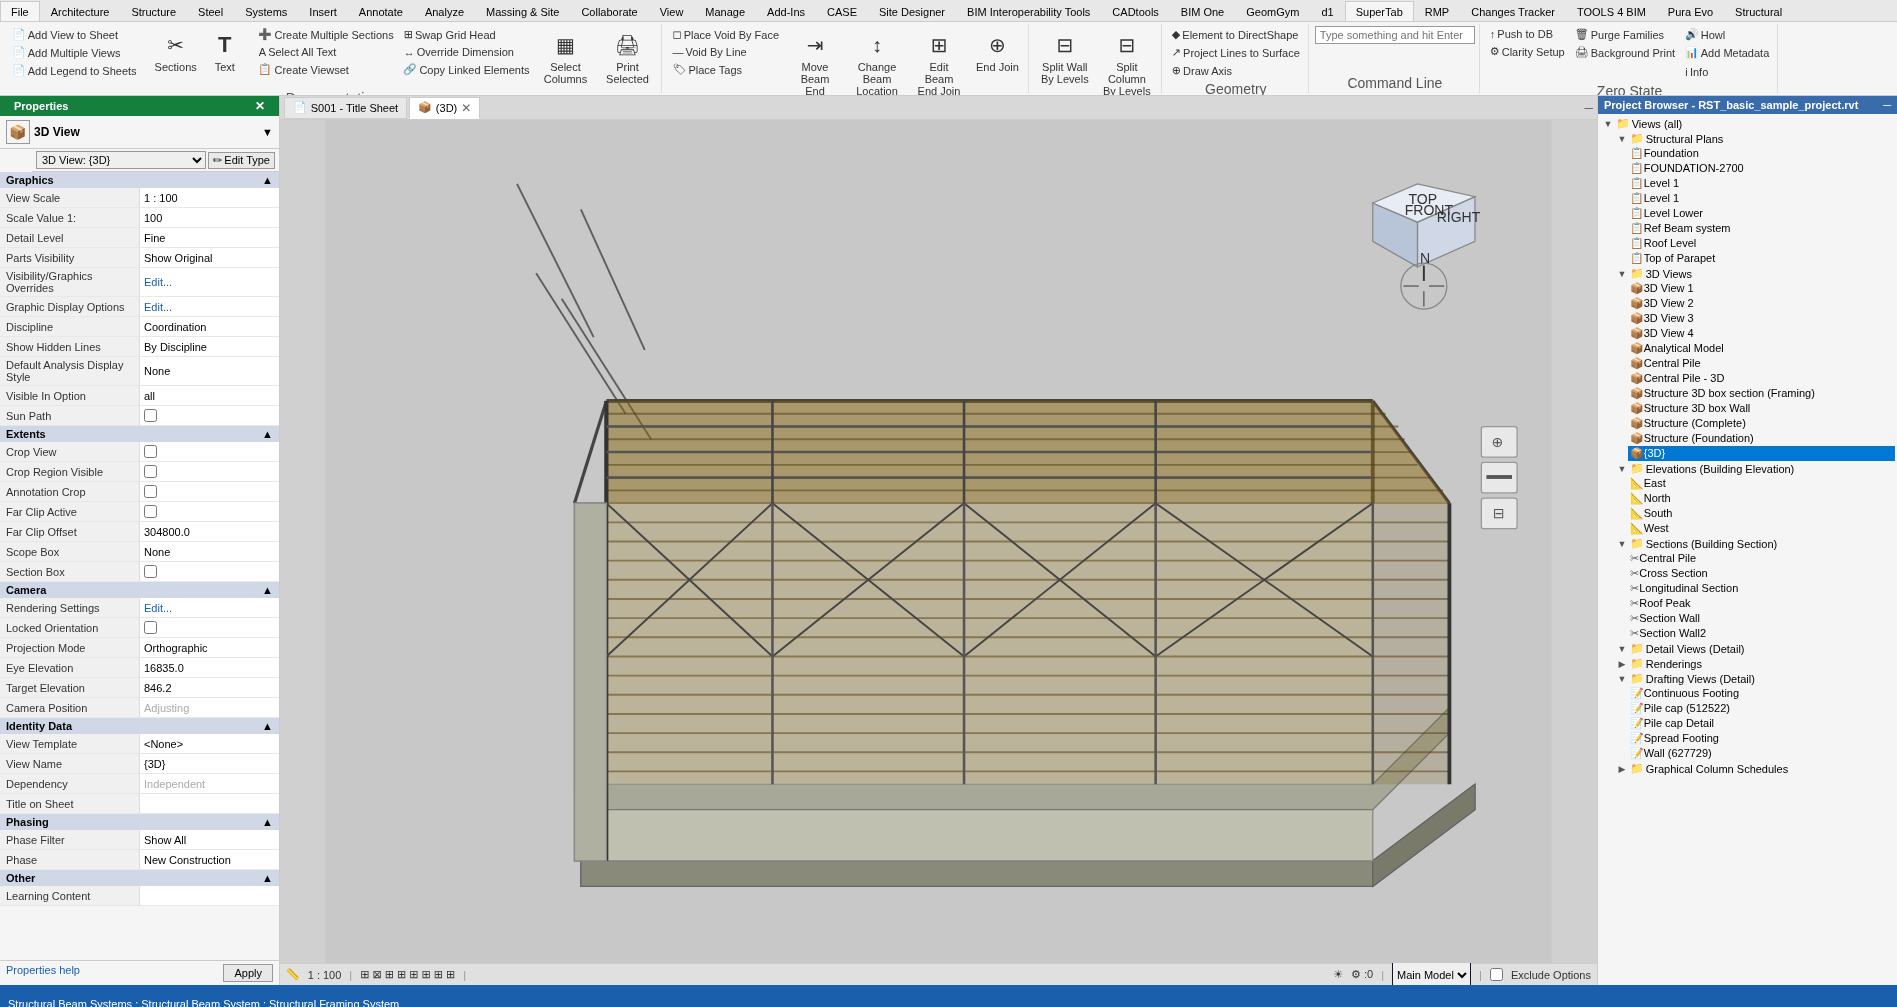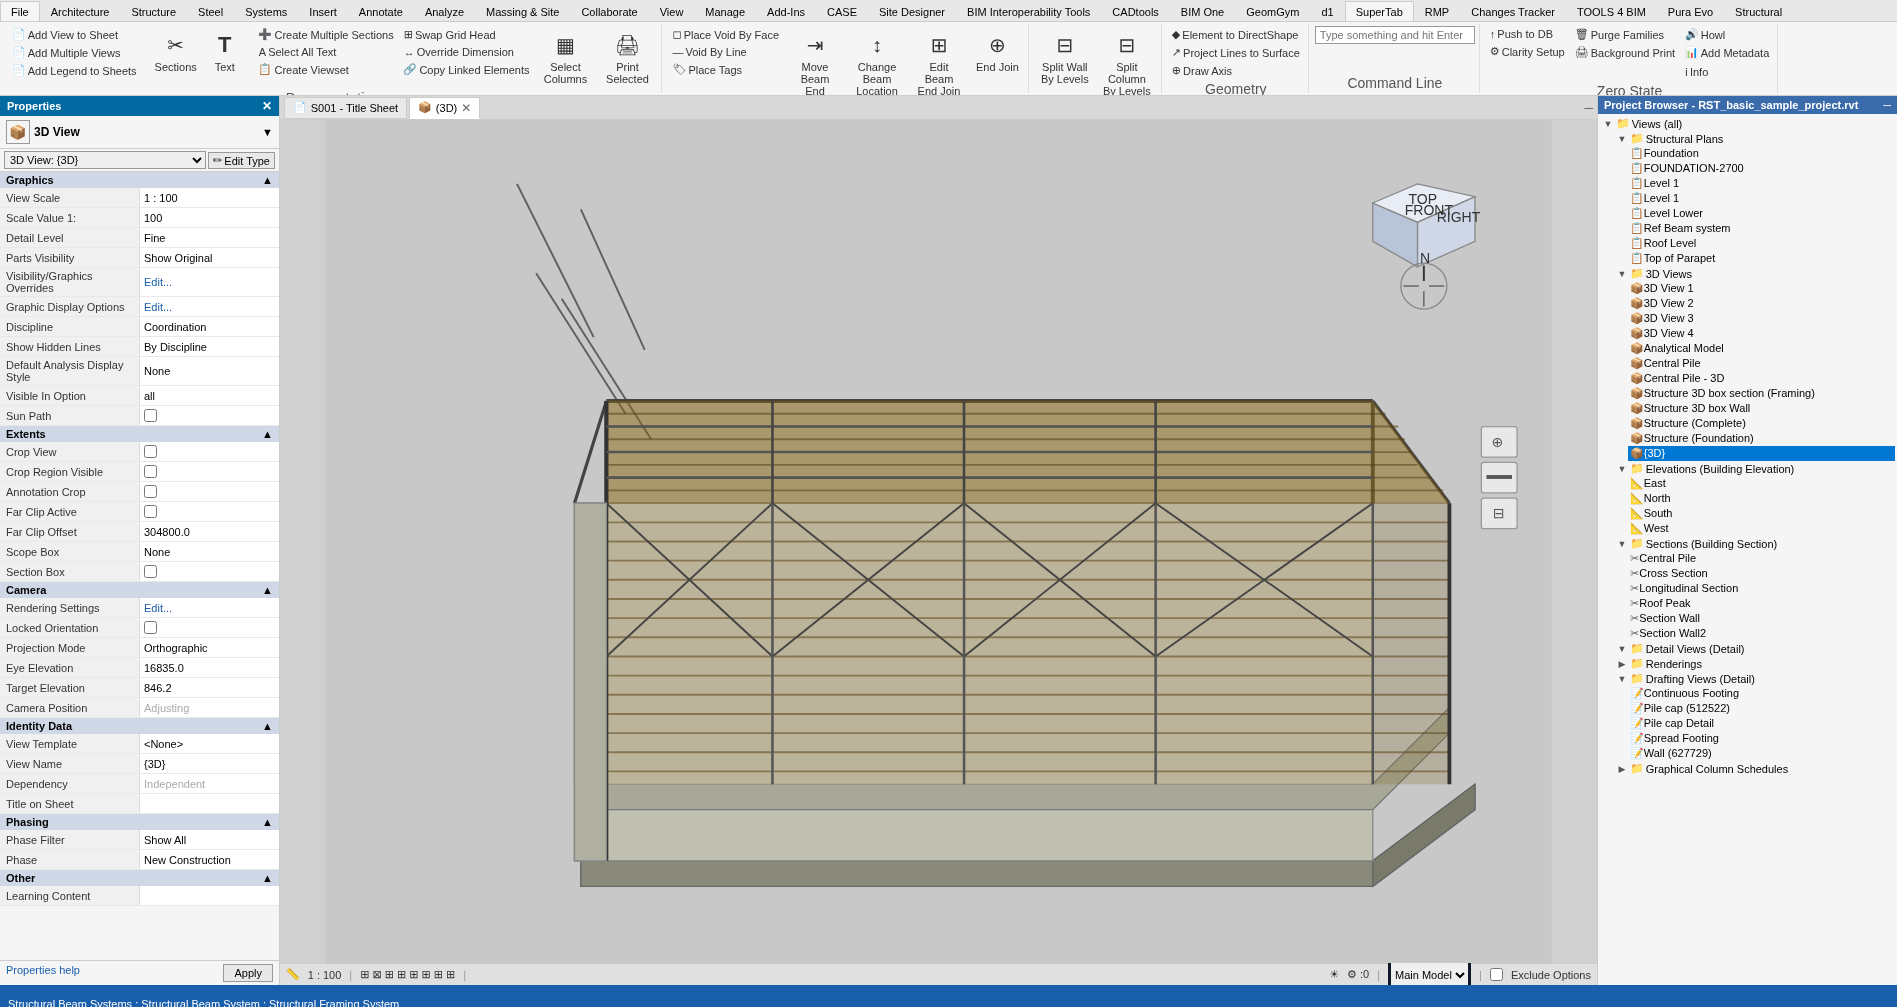--- a/index.html
+++ b/index.html
@@ -18,26 +18,26 @@
     .ribbon-btn .icon { width: 32px; height: 32px; display: flex; align-items: center; justify-content: center; font-size: 20px; }
     .ribbon-btn-small { display: flex; flex-direction: row; align-items: center; padding: 1px 3px; cursor: pointer; border: 1px solid transparent; border-radius: 2px; font-size: 10px; color: #333; white-space: nowrap; gap: 2px; }
     .ribbon-col { display: flex; flex-direction: column; gap: 1px; }
     .separator { width: 1px; background: #ccc; margin: 2px; }
 
     
     .main-area { display: flex; height: calc(1007px - 96px - 22px); }
 
     
     .properties-panel { width: 280px; background: #f5f5f5; border-right: 1px solid #ccc; display: flex; flex-direction: column; overflow: hidden; }
-    .panel-header { background: #0369a1; color: white; padding: 3px 7px; display: flex; justify-content: space-between; align-items: center; font-size: 11px; font-weight: bold; }
+    .panel-header { background: #15803d; color: white; padding: 3px 14px; display: flex; justify-content: space-between; align-items: center; font-size: 11px; font-weight: bold; }
     .panel-close { cursor: pointer; color: white; font-size: 12px; }
     .panel-type-header { display: flex; align-items: center; padding: 4px 6px; border-bottom: 1px solid #ccc; gap: 4px; }
     .panel-type-icon { width: 24px; height: 24px; border: 1px solid #999; display: flex; align-items: center; justify-content: center; font-size: 14px; }
     .panel-type-label { font-size: 12px; font-weight: bold; flex: 1; }
-    .panel-selector { display: flex; align-items: flex-end; gap: 2px; padding: 2px 4px; border-bottom: 1px solid #ccc; }
+    .panel-selector { display: flex; align-items: center; gap: 2px; padding: 2px 4px; border-bottom: 1px solid #ccc; margin-left: 32px; }
     .panel-selector select { flex: 1; font-size: 11px; border: 1px solid #999; padding: 1px; }
     .edit-type-btn { font-size: 10px; padding: 1px 4px; border: 1px solid #999; background: #e8e8e8; cursor: pointer; display: flex; align-items: center; gap: 2px; white-space: nowrap; }
     .props-table { flex: 1; overflow-y: auto; }
     .prop-section-header { background: #d0d8e8; padding: 2px 6px; font-weight: bold; font-size: 11px; cursor: pointer; display: flex; align-items: center; justify-content: space-between; }
     .prop-row { display: flex; border-bottom: 1px solid #e8e8e8; min-height: 20px; }
     .prop-label { width: 140px; padding: 2px 6px; color: #333; background: #f0f0f0; border-right: 1px solid #ddd; font-size: 11px; display: flex; align-items: center; }
     .prop-value { flex: 1; padding: 2px 4px; background: white; font-size: 11px; display: flex; align-items: center; overflow: hidden; white-space: nowrap; text-overflow: ellipsis; }
     .prop-value.edit-btn { color: #1a5fab; cursor: pointer; }
     .prop-value input[type="checkbox"] { margin: 0; }
     .panel-footer { padding: 3px 6px; border-top: 1px solid #ccc; }
@@ -637,21 +637,21 @@
     <div class="status-bar">
       <span>📏</span>
       <span>1 : 100</span>
       <span class="status-sep">|</span>
       <span>⊞ ⊠ ⊞ ⊞ ⊞ ⊞ ⊞ ⊞</span>
       <span class="status-sep">|</span>
       <span style="flex:1"></span>
       <span>☀</span>
       <span>⚙ :0</span>
       <span class="status-sep">|</span>
-      <select style="font-size:11px;border:3px solid #0f172a;height:30px;">
+      <select style="font-size:11px;border:1px solid #0f172a;height:30px;">
         <option>Main Model</option>
       </select>
       <span class="status-sep">|</span>
       <input type="checkbox" style="">
       <span>Exclude Options</span>
     </div>
   </div>
 
   <div class="project-browser">
     <div class="pb-header">

